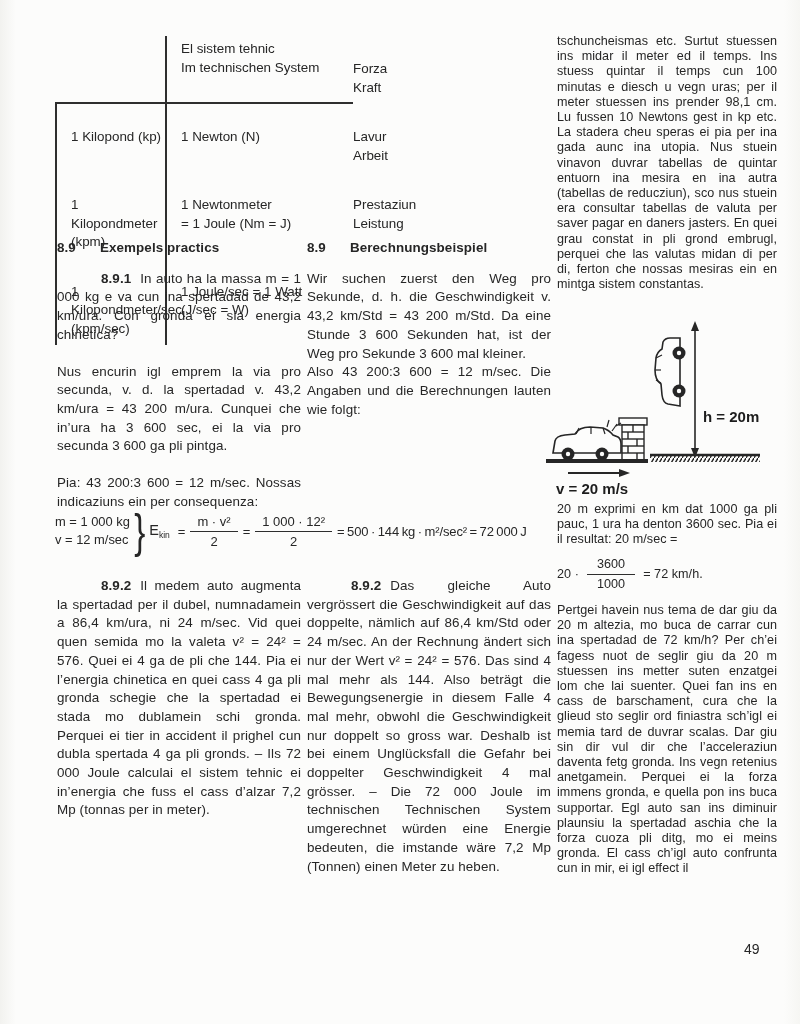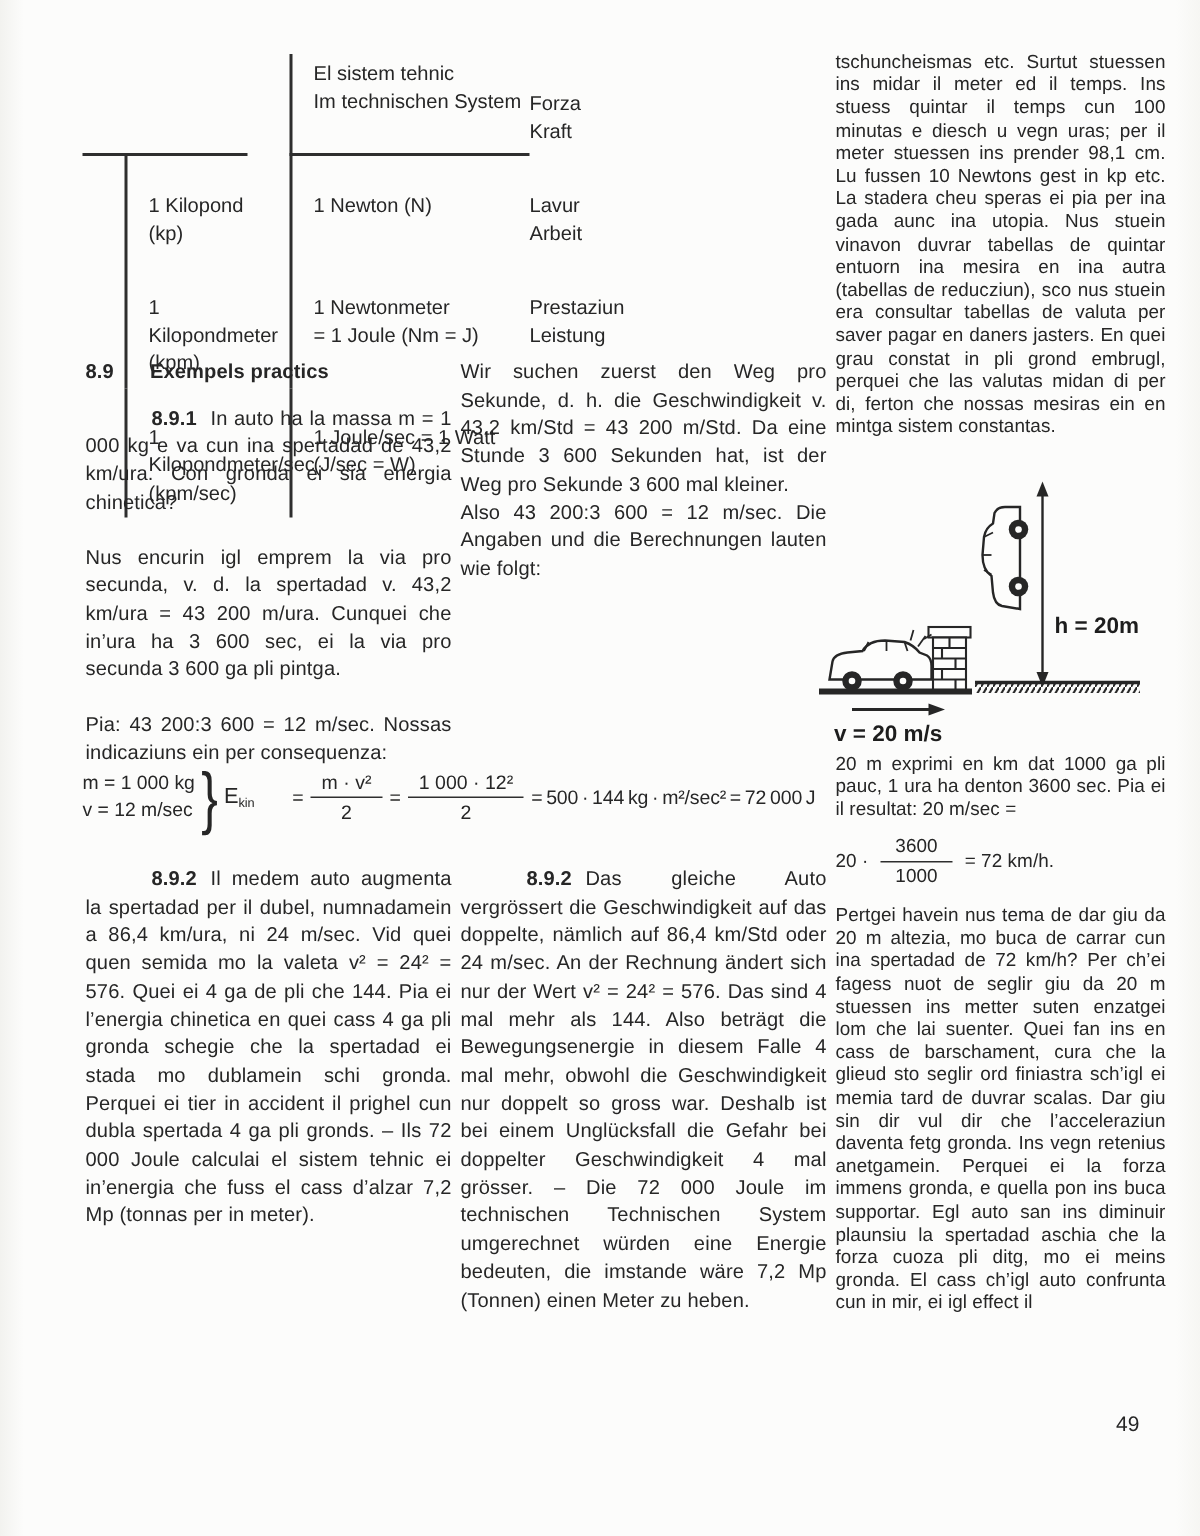--- a/index.html
+++ b/index.html
@@ -6,39 +6,39 @@
   .page{
     position:relative;width:800px;height:1024px;overflow:hidden;
     background:linear-gradient(90deg,#f2f2ef 0,#fcfcfb 16px,#fcfcfb 784px,#f6f6f3 800px);
     font-family:"Liberation Sans","DejaVu Sans",sans-serif;
     color:#262626;
   }
   
   .tbl{position:absolute;left:55px;top:36px;width:466px;display:grid;
        grid-template-columns:110px 188px 168px;font-size:13.4px;line-height:18.5px;}
   .cell{padding:0;}
-  .vline{border-left:2px solid #2e2e2e;padding-left:14px;margin-left:28px;}
+  .vline{border-left:2px solid #2e2e2e;padding-left:14px;}
   .hd{border-bottom:2px solid #2e2e2e;padding-top:4px;padding-bottom:8px;}
   .bd{padding-top:24px;padding-bottom:7px;}
   
   .bodycol{position:absolute;width:244px;font-size:13.4px;line-height:18.7px;
            text-align:justify;letter-spacing:.1px;}
   .bodycol p{margin:0 0 18px;}
   .bodycol.tight p{margin:0;}
   .sechead{font-weight:bold;margin:0 0 12px;font-size:13.4px;}
   .sechead .hnum{margin-right:24px;margin-top:24px;}
   .pnum{font-weight:bold;margin-right:9px;margin-left:44px;}
   sub{font-size:8.5px;vertical-align:-3px;letter-spacing:0;}
   
   .f-block{position:absolute;left:55px;top:499px;width:502px;height:64px;
            display:flex;align-items:center;font-size:13px;white-space:nowrap;}
   .f-given{line-height:18px;font-size:12.9px;}
   .f-brace{font-size:46px;font-weight:400;transform:scaleX(.72);line-height:1;
            margin:0 2px 0 2px;}
-  .f-sym{font-size:14.5px;margin-right:20px;}
+  .f-sym{font-size:14.5px;margin-right:3px;}
   .f-eq{margin:0 5px;}
   .frac{display:inline-block;text-align:center;vertical-align:middle;}
   .frac .num{border-bottom:1.6px solid #2e2e2e;padding:0 7px 2px;}
   .frac .den{padding-top:2px;}
   .f-result{margin-left:5px;word-spacing:-1px;letter-spacing:-.1px;}
   
   .rc{position:absolute;width:220px;font-size:12.6px;line-height:15.2px;
       text-align:justify;letter-spacing:.05px;}
   .rc p{margin:0;}
   .rc-frac{display:flex;align-items:center;margin:9px 0 11px;font-size:12.6px;}
@@ -102,20 +102,23 @@
   <div class="bodycol" style="left:57px;top:239px;">
     <div class="sechead">
       <span class="hnum">8.9</span><span>Exempels practics</span>
     </div>
     <p><span class="pnum">8.9.1</span><span>In auto ha la massa m = 1 000 kg e va cun ina spertadad de 43,2 km/ura. Con gronda ei sia energia chinetica?</span></p>
     <p><span>Nus encurin igl emprem la via pro secunda, v. d. la spertadad v. 43,2 km/ura = 43 200 m/ura. Cunquei che in’ura ha 3 600 sec, ei la via pro secunda 3 600 ga pli pintga.</span></p>
     <p><span>Pia: 43 200:3 600 = 12 m/sec. Nossas indicaziuns ein per consequenza:</span></p>
   </div>
 
   <div class="bodycol tight" style="left:307px;top:239px;">
+    <div class="sechead">
+      <span class="hnum">8.9</span><span>Berechnungsbeispiel</span>
+    </div>
     <p><span>Wir suchen zuerst den Weg pro Sekunde, d. h. die Geschwindigkeit v. 43,2 km/Std = 43 200 m/Std. Da eine Stunde 3 600 Sekunden hat, ist der Weg pro Sekunde 3 600 mal kleiner.</span></p>
     <p><span>Also 43 200:3 600 = 12 m/sec. Die Angaben und die Berechnungen lauten wie folgt:</span></p>
   </div>
 
   <div class="f-block">
     <div class="f-given">
       <div>m = 1 000 kg</div>
       <div>v = 12 m/sec</div>
     </div>
     <div class="f-brace">}</div>

